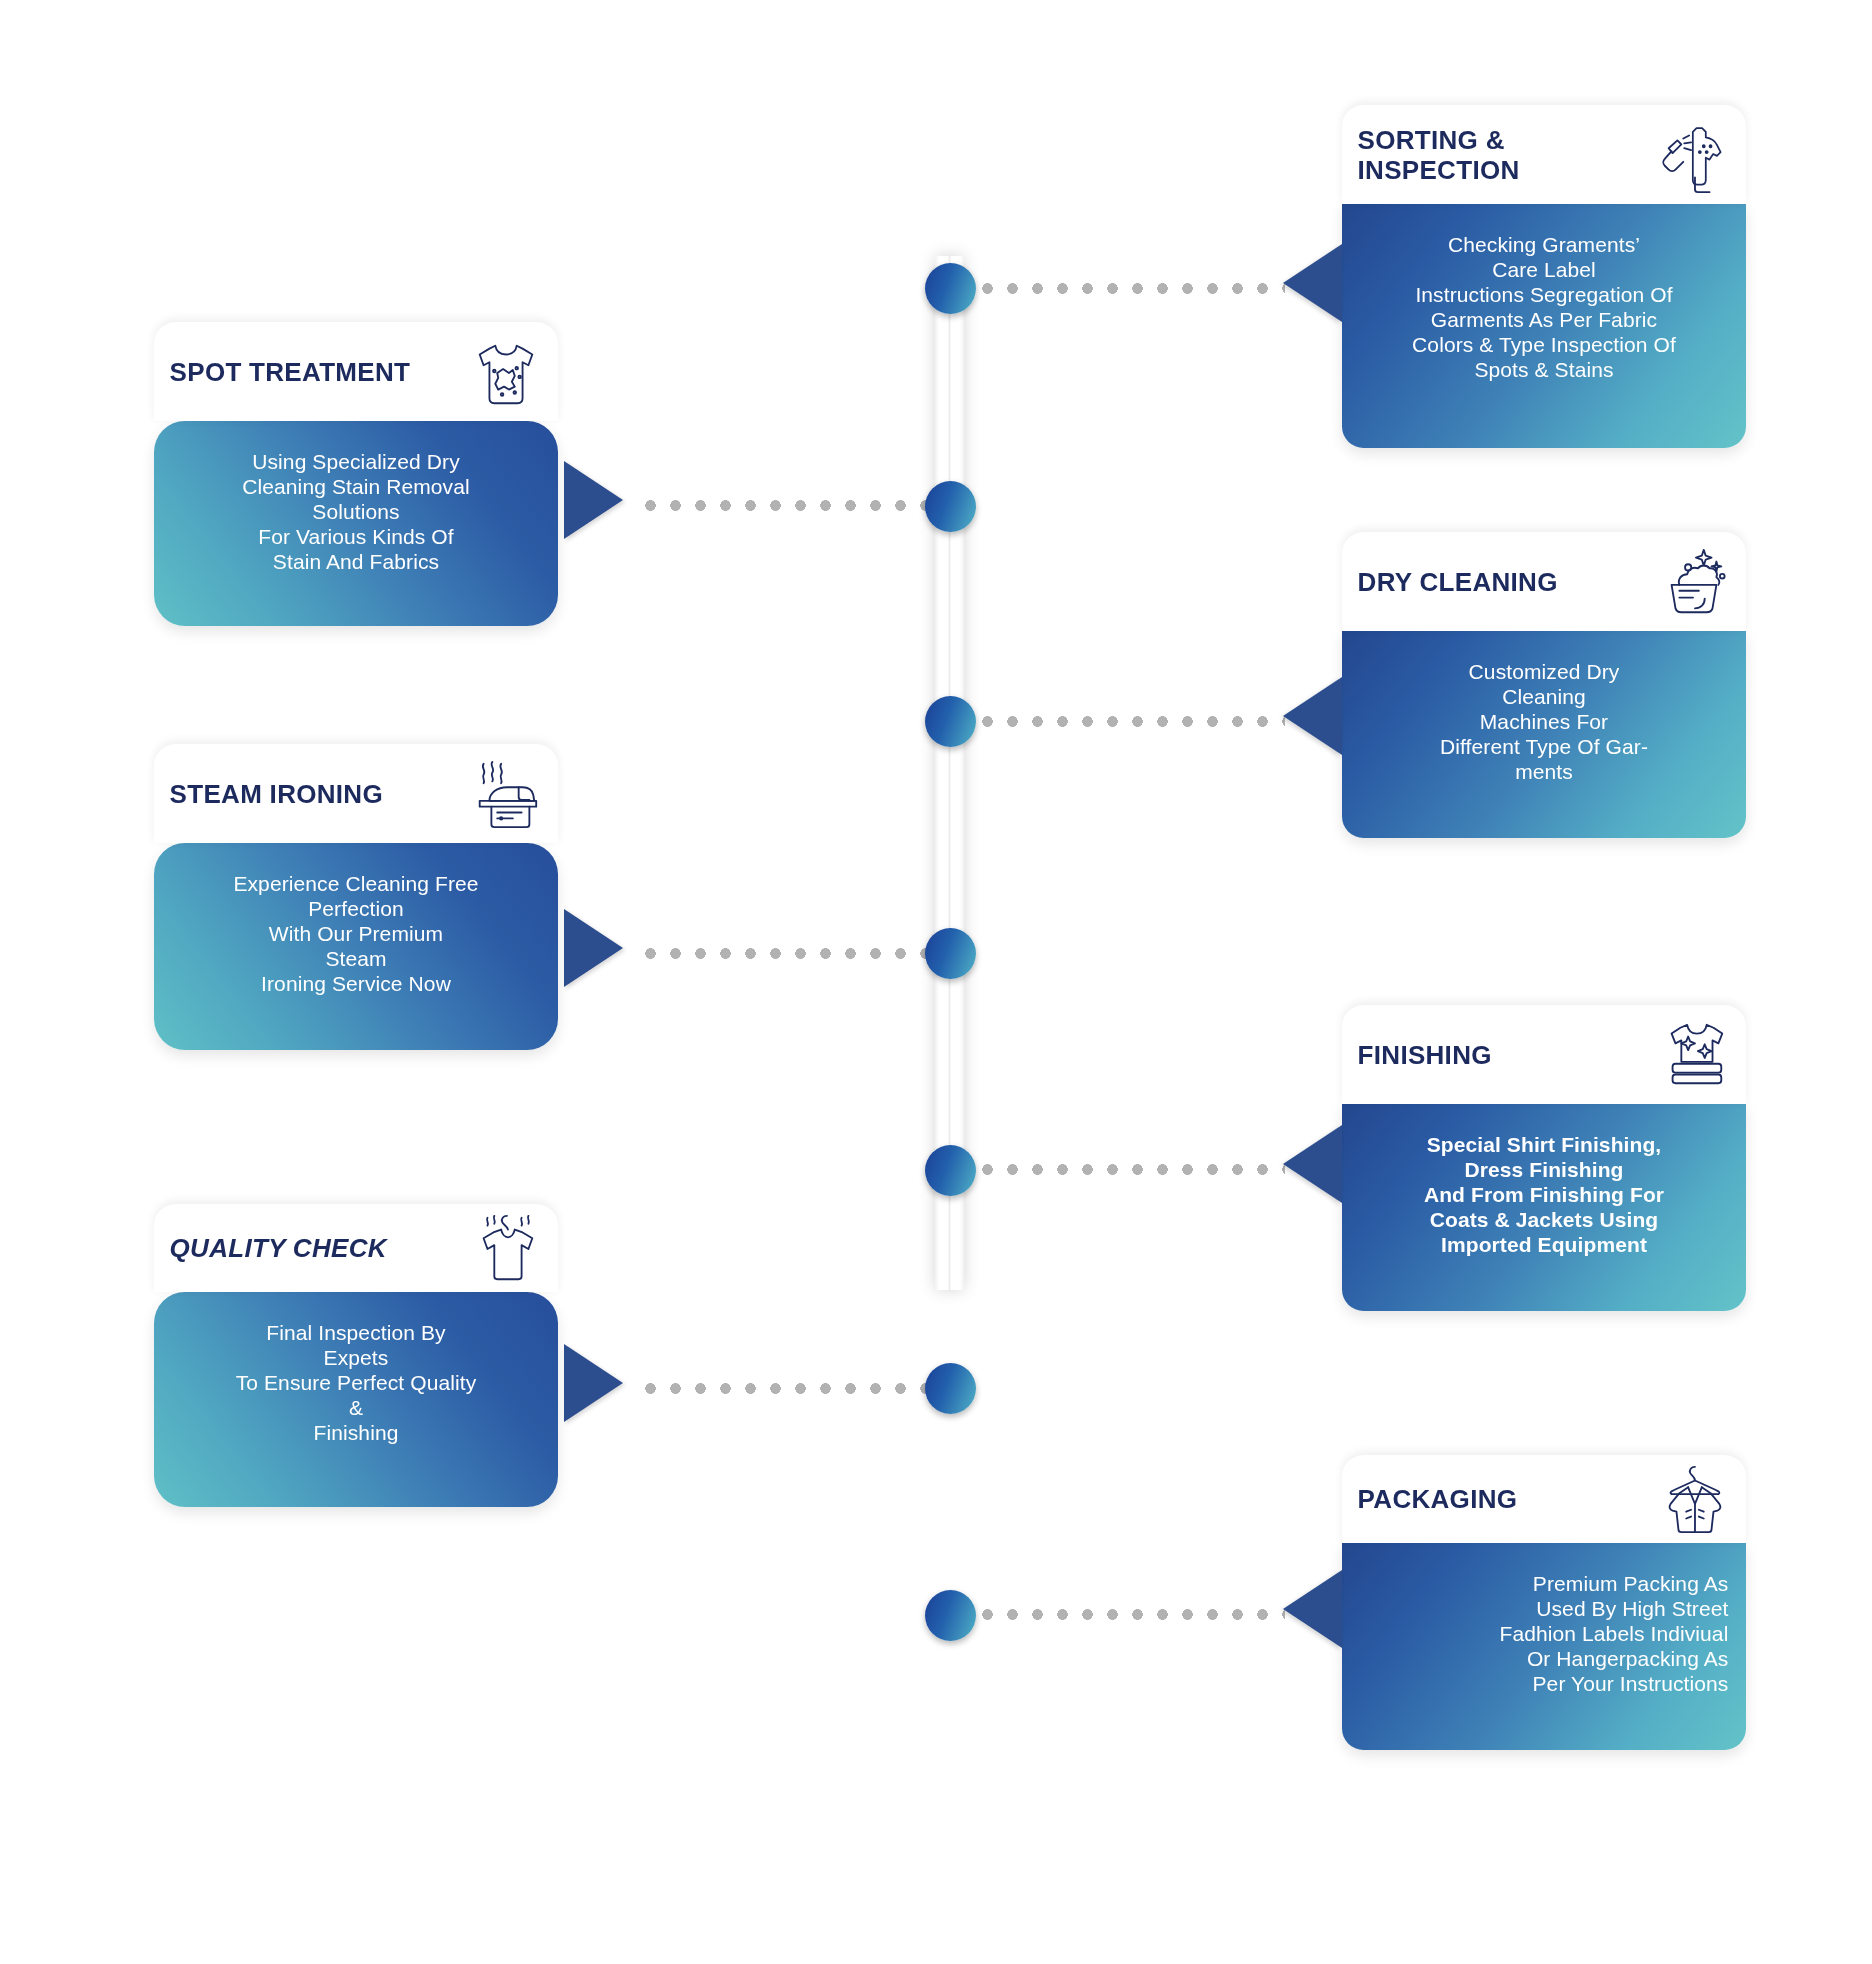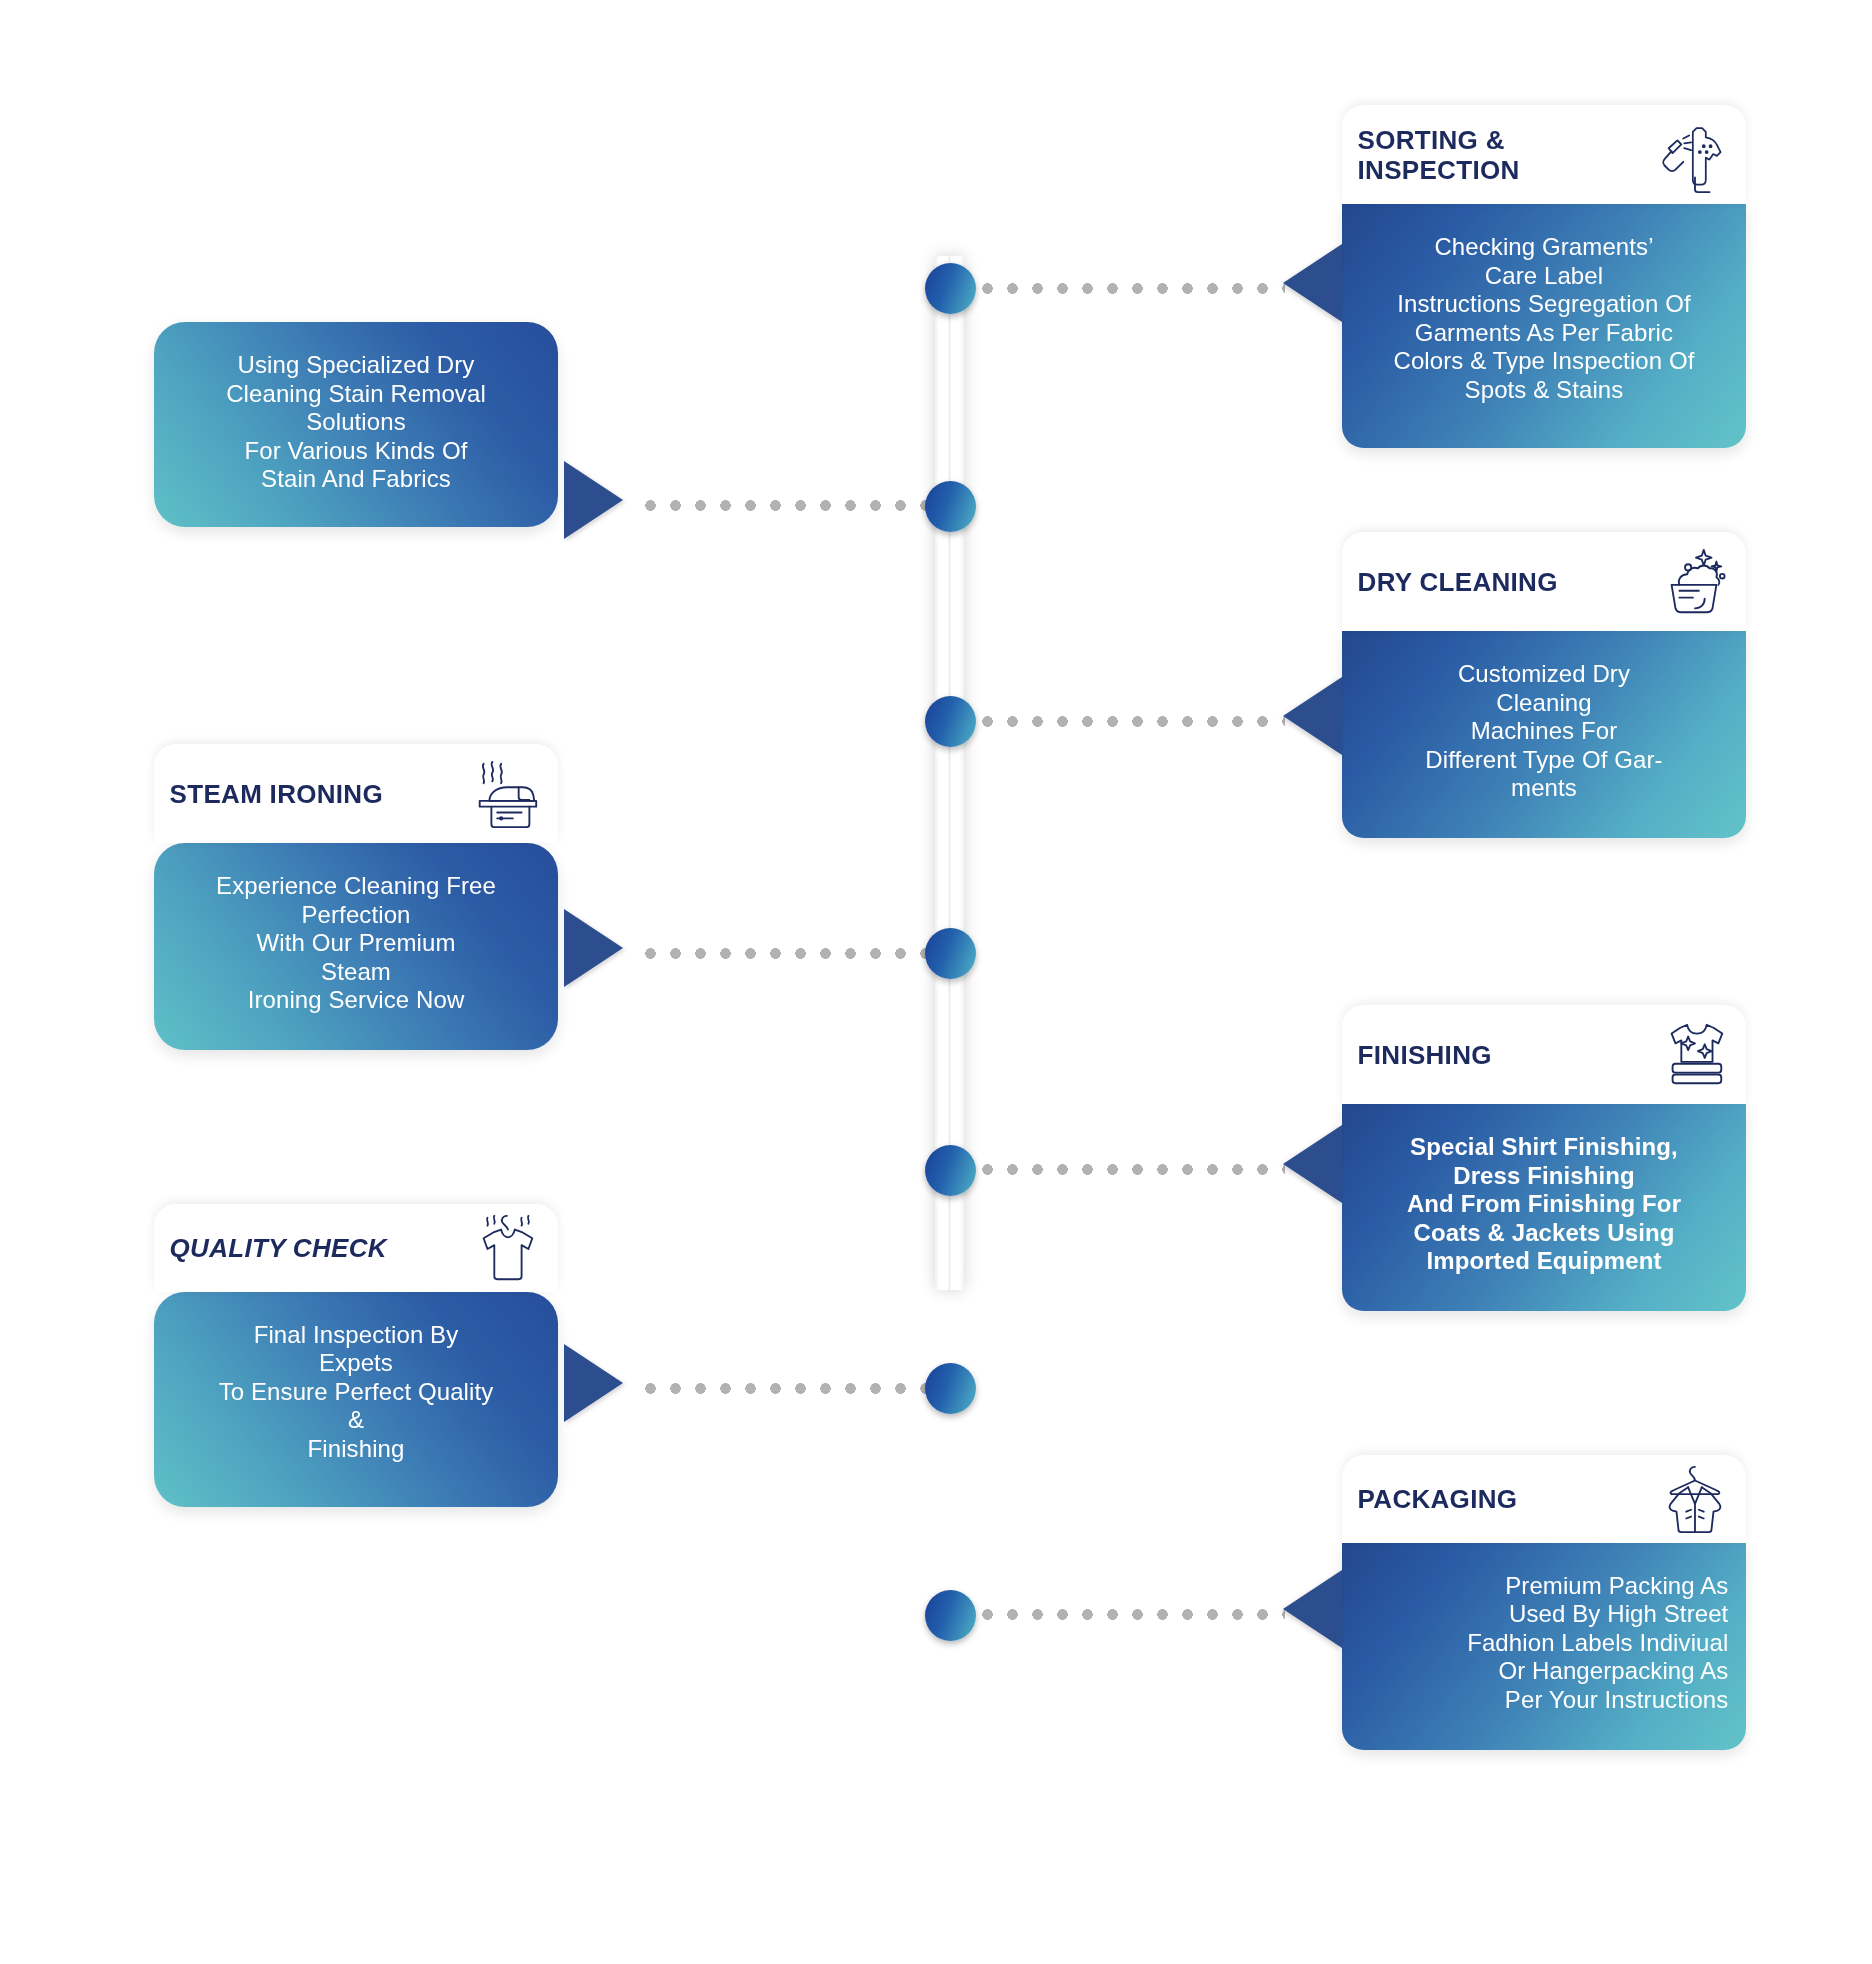--- a/index.html
+++ b/index.html
@@ -83,21 +83,21 @@
     width:76px;height:78px;
     display:flex;align-items:center;justify-content:center;
   }
   .card-icon svg{display:block;}
 
   .card-body{
     border-radius:0 0 21.5px 21.5px;
     box-sizing:border-box;
     padding:29px 17.6px 29px 17.6px;
     color:#ffffff;
-    font-size:24px;
+    font-size:21px;
     line-height:1.19;
     text-align:center;
     letter-spacing:0.1px;
     white-space:pre-line;
     box-shadow:0 5.9px 13.7px rgba(0,0,0,0.10);
   }
   
   .grad-right{
     background:linear-gradient(128deg,#23478f 0%,#2a5ba4 22%,#3f82b7 52%,#54aec6 78%,#63c3c8 100%);
   }
@@ -176,20 +176,34 @@
     </div>
     <div class="card-body grad-right" style="min-height:244px;">Checking Graments’
 Care Label
 Instructions Segregation Of
 Garments As Per Fabric
 Colors &amp; Type Inspection Of
 Spots &amp; Stains</div>
   </div>
 
   <div class="card" style="left:154px;top:322px;">
+    <div class="card-head">
+      <div class="card-title">SPOT TREATMENT</div>
+      <div class="card-icon">
+        <svg width="76" height="78" viewBox="0 0 78 80" fill="none" stroke="#1d2a5e" stroke-width="1.9" stroke-linecap="round" stroke-linejoin="round">
+          <path d="M28 12 L22 15 12 21 16 32 22 29 22 66 C22 69 24 71 27 71 L51 71 C54 71 56 69 56 66 L56 29 62 32 66 21 56 15 50 12 C49 18 45 21 39 21 C33 21 29 18 28 12 Z"></path>
+          <path d="M30 40 L36 36 42 40 46 37 48 43 45 49 48 54 42 57 37 54 31 57 28 51 31 45 Z"></path>
+          <circle cx="50" cy="35" r="1.3"></circle>
+            <circle cx="53" cy="44" r="1.3"></circle>
+          <circle cx="27" cy="38" r="1.3"></circle>
+            <circle cx="35" cy="62" r="1.3"></circle>
+          <circle cx="48" cy="60" r="1.3"></circle>
+        </svg>
+      </div>
+    </div>
     <div class="card-body grad-left" style="min-height:205px;">Using Specialized Dry
 Cleaning Stain Removal
 Solutions
 For Various Kinds Of
 Stain And Fabrics</div>
   </div>
 
   <div class="card" style="left:1342px;top:532px;">
     <div class="card-head">
       <div class="card-title">DRY CLEANING</div>

